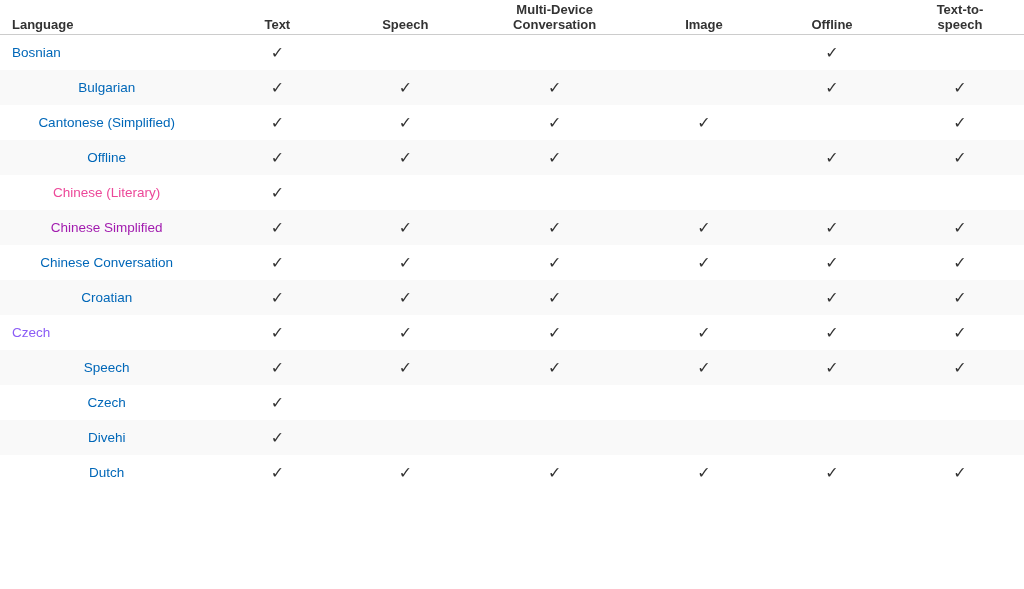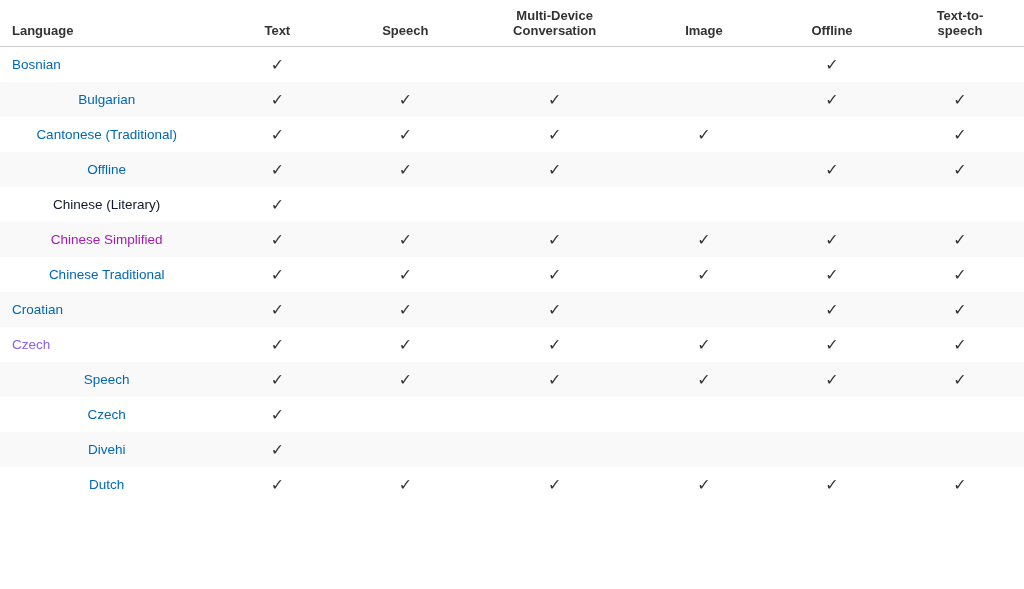--- a/index.html
+++ b/index.html
@@ -20,21 +20,21 @@
     }
     table {
       width: 100%;
       border-collapse: collapse;
       table-layout: fixed;
     }
     thead tr {
       border-bottom: 1px solid #cccccc;
     }
     th {
-      padding: 8px 12px;
+      padding: 2px 12px;
       font-weight: 600;
       font-size: 13px;
       color: #333;
       text-align: center;
       vertical-align: bottom;
     }
     th:first-child {
       text-align: left;
     }
     td {
@@ -104,66 +104,66 @@
         <tr>
           <td style="text-align: center; color: rgb(0, 103, 184);">Bulgarian</td>
           <td><span class="checkmark">✓</span></td>
           <td><span class="checkmark">✓</span></td>
           <td><span class="checkmark">✓</span></td>
           <td></td>
           <td><span class="checkmark">✓</span></td>
           <td><span class="checkmark">✓</span></td>
         </tr>
         <tr>
-          <td style="text-align: center; color: rgb(0, 103, 184);">Cantonese (Traditional)</td>
+          <td style="text-align: center; color: rgb(0, 103, 184);">Cantonese (Simplified)</td>
           <td><span class="checkmark">✓</span></td>
           <td><span class="checkmark">✓</span></td>
           <td><span class="checkmark">✓</span></td>
           <td><span class="checkmark">✓</span></td>
           <td></td>
           <td><span class="checkmark">✓</span></td>
         </tr>
         <tr>
           <td style="text-align: center; color: rgb(0, 103, 184);">Offline</td>
           <td><span class="checkmark">✓</span></td>
           <td><span class="checkmark">✓</span></td>
           <td><span class="checkmark">✓</span></td>
           <td></td>
           <td><span class="checkmark">✓</span></td>
           <td><span class="checkmark">✓</span></td>
         </tr>
         <tr>
-          <td style="text-align: center; color: #0f172a;">Chinese (Literary)</td>
+          <td style="text-align: center; color: #ec4899;">Chinese (Literary)</td>
           <td><span class="checkmark">✓</span></td>
           <td></td>
           <td></td>
           <td></td>
           <td></td>
           <td></td>
         </tr>
         <tr>
           <td style="text-align: center; color: #a21caf;">Chinese Simplified</td>
           <td><span class="checkmark">✓</span></td>
           <td><span class="checkmark">✓</span></td>
           <td><span class="checkmark">✓</span></td>
           <td><span class="checkmark">✓</span></td>
           <td><span class="checkmark">✓</span></td>
           <td><span class="checkmark">✓</span></td>
         </tr>
         <tr>
-          <td style="text-align: center; color: rgb(0, 103, 184);">Chinese Traditional</td>
-          <td><span class="checkmark">✓</span></td>
-          <td><span class="checkmark">✓</span></td>
-          <td><span class="checkmark">✓</span></td>
-          <td><span class="checkmark">✓</span></td>
-          <td><span class="checkmark">✓</span></td>
-          <td><span class="checkmark">✓</span></td>
-        </tr>
-        <tr>
-          <td style="text-align: left; color: rgb(0, 103, 184);">Croatian</td>
+          <td style="text-align: center; color: rgb(0, 103, 184);">Chinese Conversation</td>
+          <td><span class="checkmark">✓</span></td>
+          <td><span class="checkmark">✓</span></td>
+          <td><span class="checkmark">✓</span></td>
+          <td><span class="checkmark">✓</span></td>
+          <td><span class="checkmark">✓</span></td>
+          <td><span class="checkmark">✓</span></td>
+        </tr>
+        <tr>
+          <td style="text-align: center; color: rgb(0, 103, 184);">Croatian</td>
           <td><span class="checkmark">✓</span></td>
           <td><span class="checkmark">✓</span></td>
           <td><span class="checkmark">✓</span></td>
           <td></td>
           <td><span class="checkmark">✓</span></td>
           <td><span class="checkmark">✓</span></td>
         </tr>
         <tr>
           <td style="text-align: left; color: #8b5cf6;">Czech</td>
           <td><span class="checkmark">✓</span></td>

